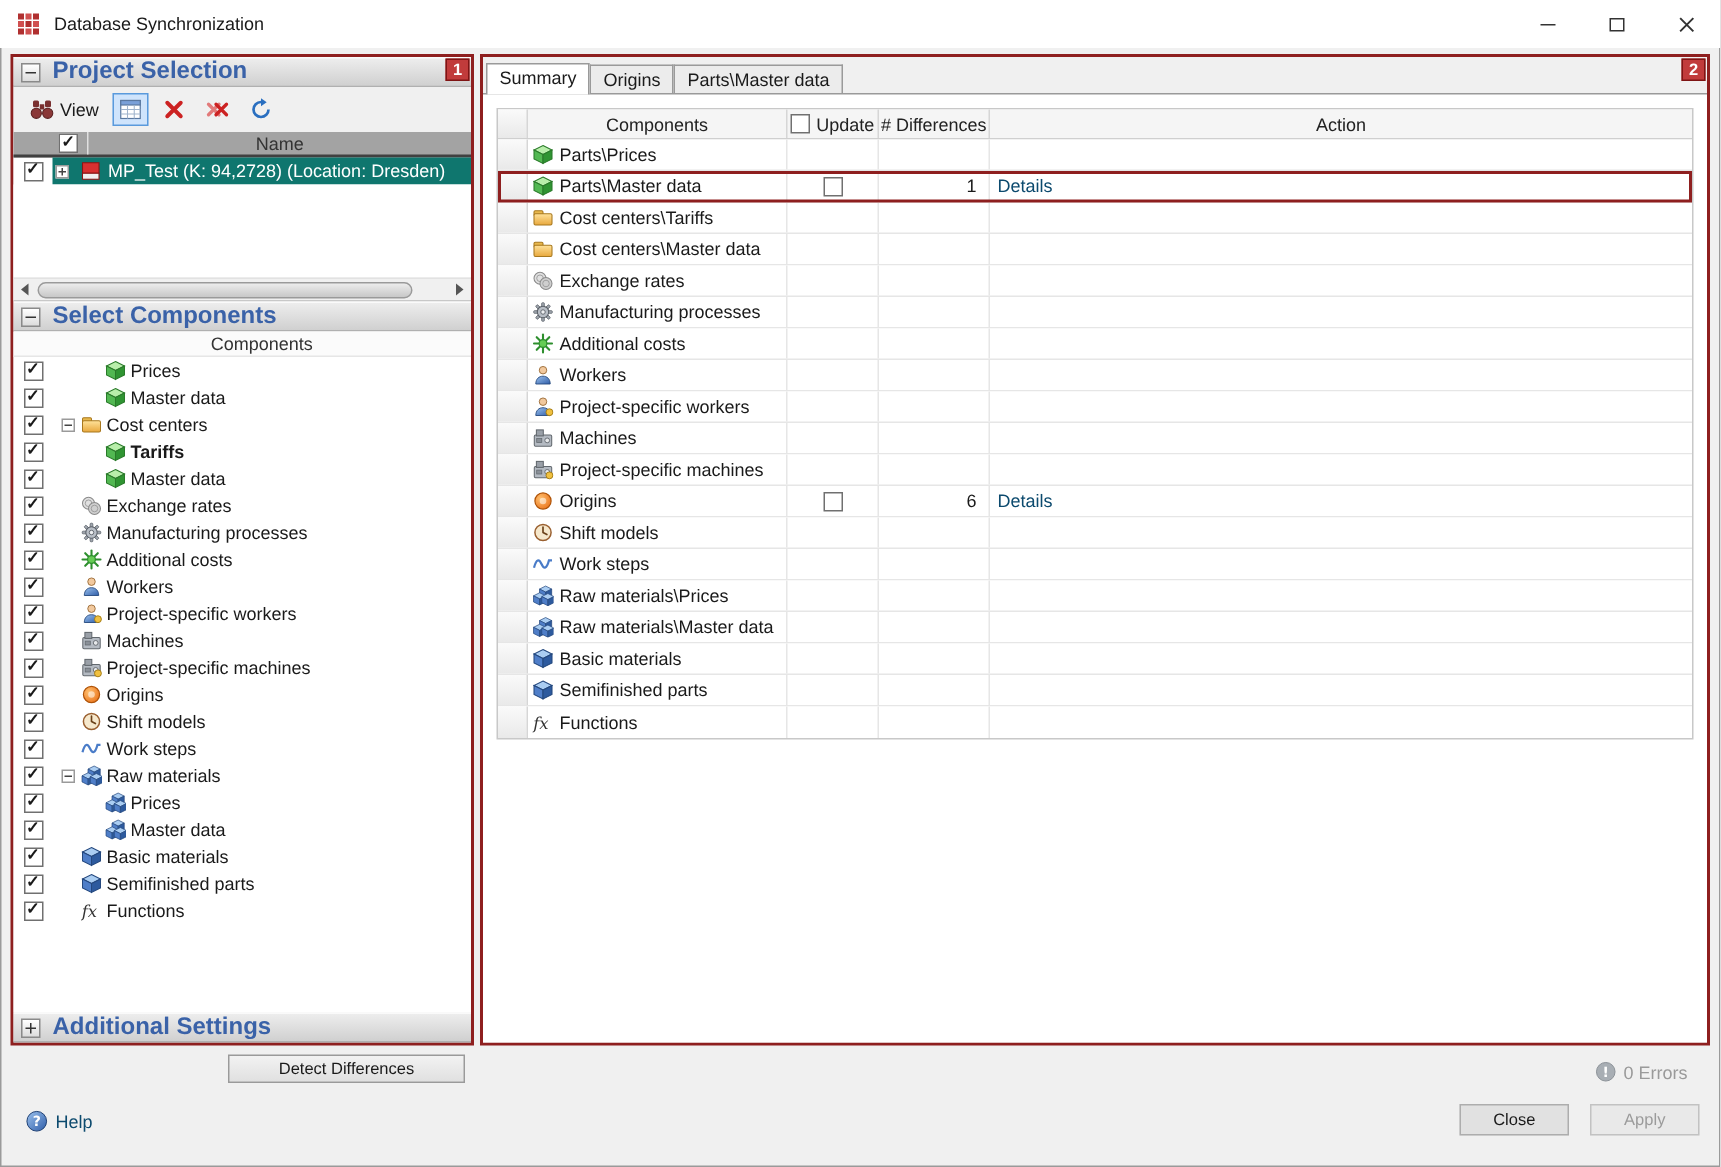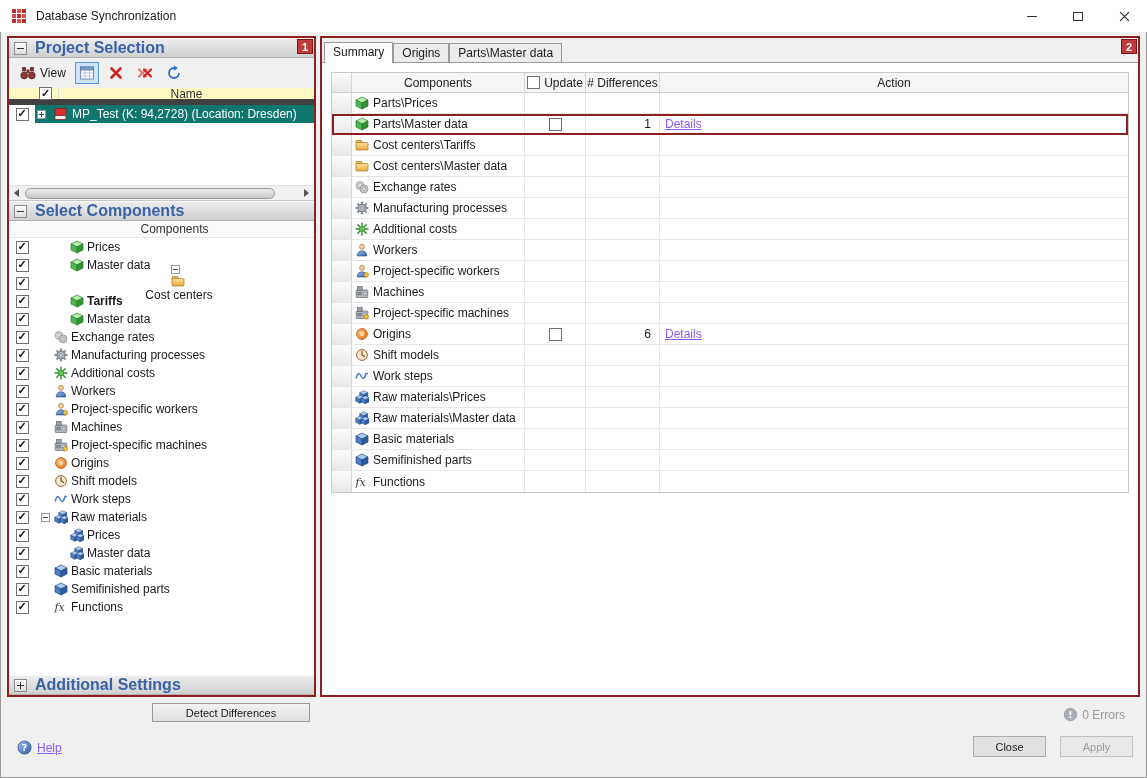--- a/index.html
+++ b/index.html
@@ -33,21 +33,21 @@
   .collapse-btn.plus::after { content:""; position:absolute; top:2px; bottom:2px; left:5px; width:1px; background:#333; }
 
   
   .toolbar { height:30px; flex:none; display:flex; align-items:center; padding:0 7px; gap:5px; background:#f0f0f0; }
   .tb-btn { height:22px; min-width:22px; display:flex; align-items:center; justify-content:center; gap:4px; padding:0 3px; border:1px solid transparent; }
   .tb-btn.active { background:#cfe4fc; border-color:#5a9adc; }
   .tb-btn svg { width:16px; height:16px; }
 
   
   .proj-grid { height:113px; flex:none; background:#fff; display:flex; flex-direction:column; border-bottom:1px solid #c8c8c8; }
-  .pg-header { height:17px; flex:none; display:flex; background:#fef9c3; border-bottom:6px solid #404040;padding-left:24px; }
+  .pg-header { height:17px; flex:none; display:flex; background:#a3a3a3; border-bottom:2px solid #404040;padding-left:24px; }
   .pg-cb-col { width:26px; flex:none; display:flex; align-items:center; justify-content:center; border-right:1px solid #e0e0e0; }
   .pg-name { flex:1; display:flex; align-items:center; justify-content:center; color:#333; }
   .pg-row { height:18px; flex:none; display:flex; }
   .pg-row .pg-cb-col { border-right:none; }
   .pg-row-content { flex:1; background:#0f766e; color:#fff; display:flex; align-items:center; gap:4px; padding-left:2px; overflow:hidden; white-space:nowrap; }
   .pg-row-content .ic { margin-left:0; }
   .pg-empty { flex:1; background:#fff; }
   .hscroll { height:15px; flex:none; background:#f0f0f0; display:flex; align-items:center; border-top:1px solid #e2e2e2; }
   .hs-arrow { width:15px; height:15px; flex:none; display:flex; align-items:center; justify-content:center; }
   .tri-left  { width:0; height:0; border-top:4px solid transparent; border-bottom:4px solid transparent; border-right:5px solid #555; }
@@ -91,21 +91,21 @@
   .c-act  { flex:1; border-right:none; }
   .grid-row { display:flex; height:21px; background:#fff; border-bottom:1px solid #e6e6e6; }
   .grid-row:last-child { border-bottom:none; }
   .grid-row .cell { display:flex; align-items:center; border-right:1px solid #e6e6e6; }
   .cell.ind  { width:20px; background:linear-gradient(#fafafa,#e9e9e9); border-right:1px solid #d6d6d6; }
   .cell.comp { width:173px; padding-left:3px; gap:4px; overflow:hidden; white-space:nowrap; }
   .cell.upd  { width:61px; justify-content:center; }
   .cell.diff { width:74px; justify-content:flex-end; padding-right:8px; }
   .cell.act  { flex:1; padding-left:5px; border-right:none; }
   .grid-row.highlighted { outline:2px solid #8e1f1f; outline-offset:-2px; position:relative; z-index:1; }
-  .link { color:#8b5cf6; text-decoration:underline; cursor:pointer; }
+  .link { color:#0c4a6e; cursor:pointer; }
 
   
   .btn { position:absolute; background:linear-gradient(#f2f2f2,#e0e0e0); border:1px solid #9a9a9a; font-family:inherit; font-size:11px; color:#1a1a1a; }
   #detect-btn { left:152px; top:703px; width:158px; height:19px; }
   #close-btn  { right:101px; top:736px; width:73px; height:21px; background:#e1e1e1; border-color:#adadad; }
   #apply-btn  { right:14px;  top:736px; width:73px; height:21px; background:#e9e9e9; border-color:#c2c2c2; color:#9b9b9b; }
   #errors { position:absolute; right:22px; top:707px; display:flex; align-items:center; gap:4px; color:#9a9a9a; }
   #help { position:absolute; left:17px; top:740px; display:flex; align-items:center; gap:5px; }
 </style>
 </head>
@@ -378,21 +378,21 @@
               <svg class="ic" viewBox="0 0 14 14">
                 <use href="#sym-cube-green"></use>
               </svg>
               <span class="tree-label">Master data</span>
             </div>
           </div>
           <div class="tree-row">
             <div class="tree-cb">
               <span class="checkbox checked"></span>
             </div>
-            <div class="tree-content" style="padding-left: 6px; flex-direction: column;">
+            <div class="tree-content" style="padding-left: 6px;">
               <span class="expander minus"></span>
               <svg class="ic" viewBox="0 0 14 14">
                 <use href="#sym-folder-yellow"></use>
               </svg>
               <span class="tree-label">Cost centers</span>
             </div>
           </div>
           <div class="tree-row">
             <div class="tree-cb">
               <span class="checkbox checked"></span>

